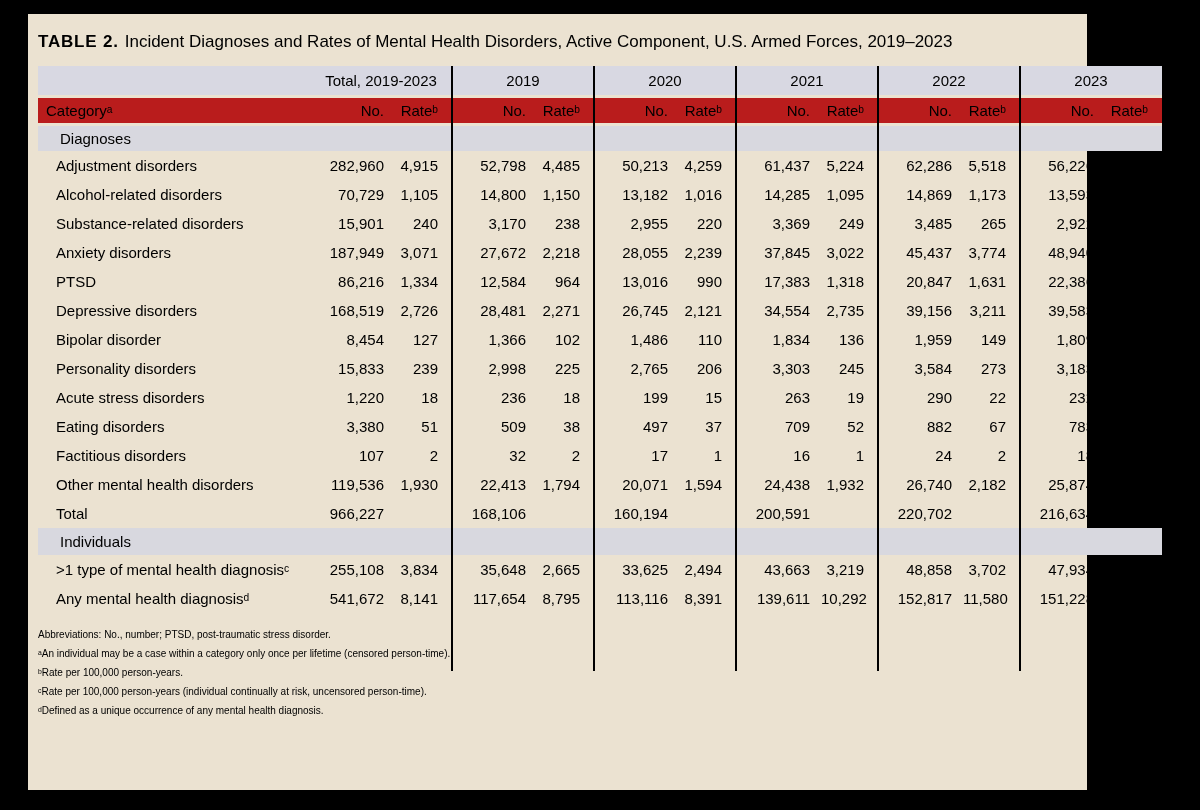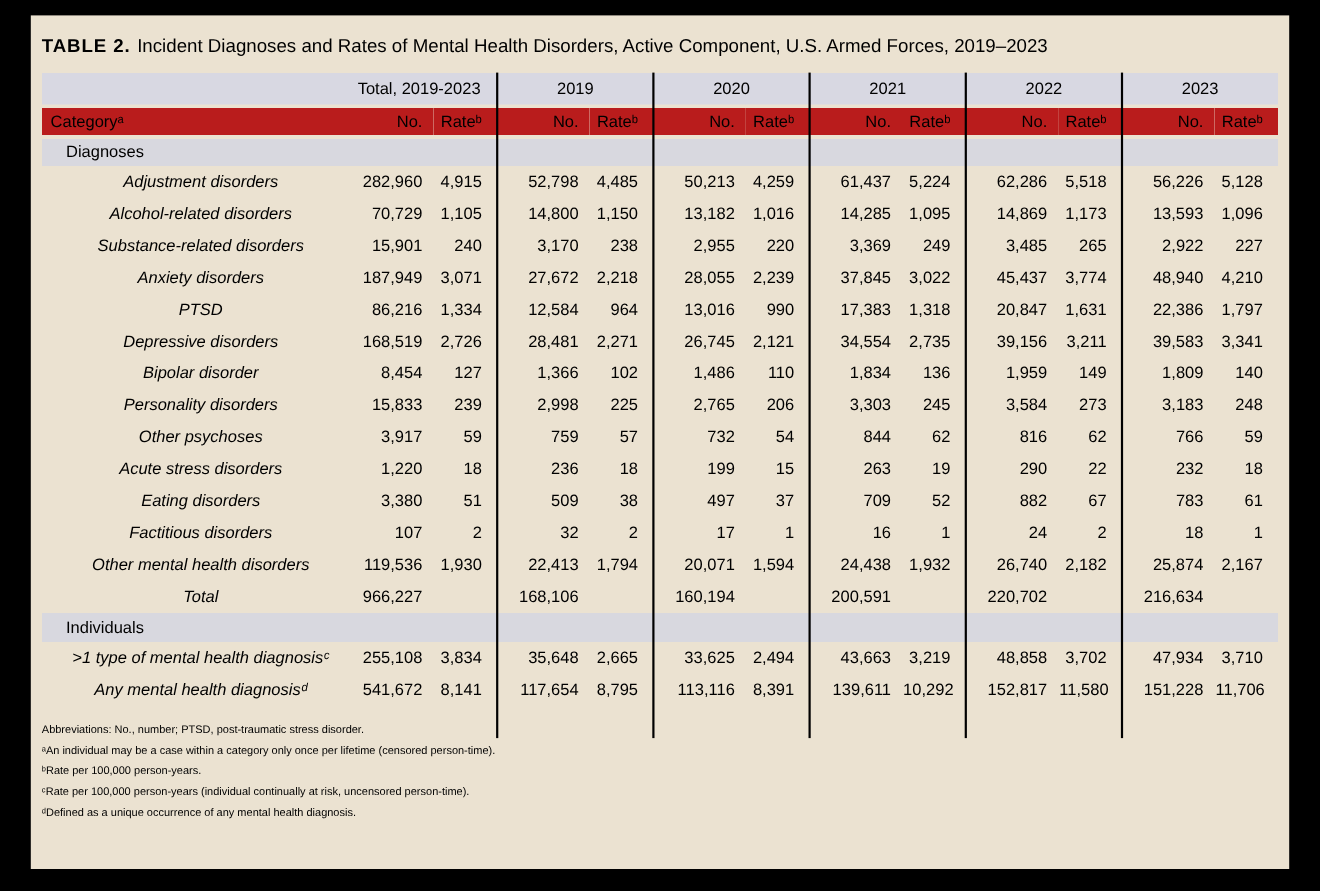--- a/index.html
+++ b/index.html
@@ -7,21 +7,21 @@
     width: 1200px; height: 810px;
     background: #000000;
     font-family: "Liberation Sans", "DejaVu Sans", sans-serif;
     color: #000000;
     position: relative;
     overflow: hidden;
   }
   .panel {
     position: absolute;
     left: 28px; top: 14px;
-    width: 1144px; height: 776px;
+    width: 1059px; height: 776px;
     background: #ebe2d1;
     box-sizing: border-box;
     padding: 10px 10px 0 10px;
   }
   .title {
     font-size: 17px;
     margin: 8px 0 14px 0;
     white-space: nowrap;
   }
   .title .prefix {
@@ -48,21 +48,21 @@
     height: 28px;
     background: #b91c1c;
     border-bottom: 3px solid #ebe2d1;
   }
   tbody td { height: 29px; }
   tr.section-row td {
     height: 27px;
     background: #d8d8df;
   }
   .cat-head { text-align: left; padding-left: 8px; }
-  .cat-cell { text-align: center; padding-left: 18px; font-style: italic; }
+  .cat-cell { text-align: left; padding-left: 18px; }
   .section-label { text-align: left; padding-left: 22px; margin-top: 48px; }
   .no-col   { text-align: right; padding-right: 10px; }
   .rate-col { text-align: right; padding-right: 14px; }
   .vline {
     position: absolute;
     top: 0; width: 2px;
     background: #000000;
     pointer-events: none;
   }
   .footnotes {
@@ -244,35 +244,20 @@
             <td class="no-col">2,998</td>
             <td class="rate-col">225</td>
             <td class="no-col">2,765</td>
             <td class="rate-col">206</td>
             <td class="no-col">3,303</td>
             <td class="rate-col">245</td>
             <td class="no-col">3,584</td>
             <td class="rate-col">273</td>
             <td class="no-col">3,183</td>
             <td class="rate-col">248</td>
-          </tr>
-          <tr>
-            <td class="cat-cell">Other psychoses</td>
-            <td class="no-col">3,917</td>
-            <td class="rate-col">59</td>
-            <td class="no-col">759</td>
-            <td class="rate-col">57</td>
-            <td class="no-col">732</td>
-            <td class="rate-col">54</td>
-            <td class="no-col">844</td>
-            <td class="rate-col">62</td>
-            <td class="no-col">816</td>
-            <td class="rate-col">62</td>
-            <td class="no-col">766</td>
-            <td class="rate-col">59</td>
           </tr>
           <tr>
             <td class="cat-cell">Acute stress disorders</td>
             <td class="no-col">1,220</td>
             <td class="rate-col">18</td>
             <td class="no-col">236</td>
             <td class="rate-col">18</td>
             <td class="no-col">199</td>
             <td class="rate-col">15</td>
             <td class="no-col">263</td>

